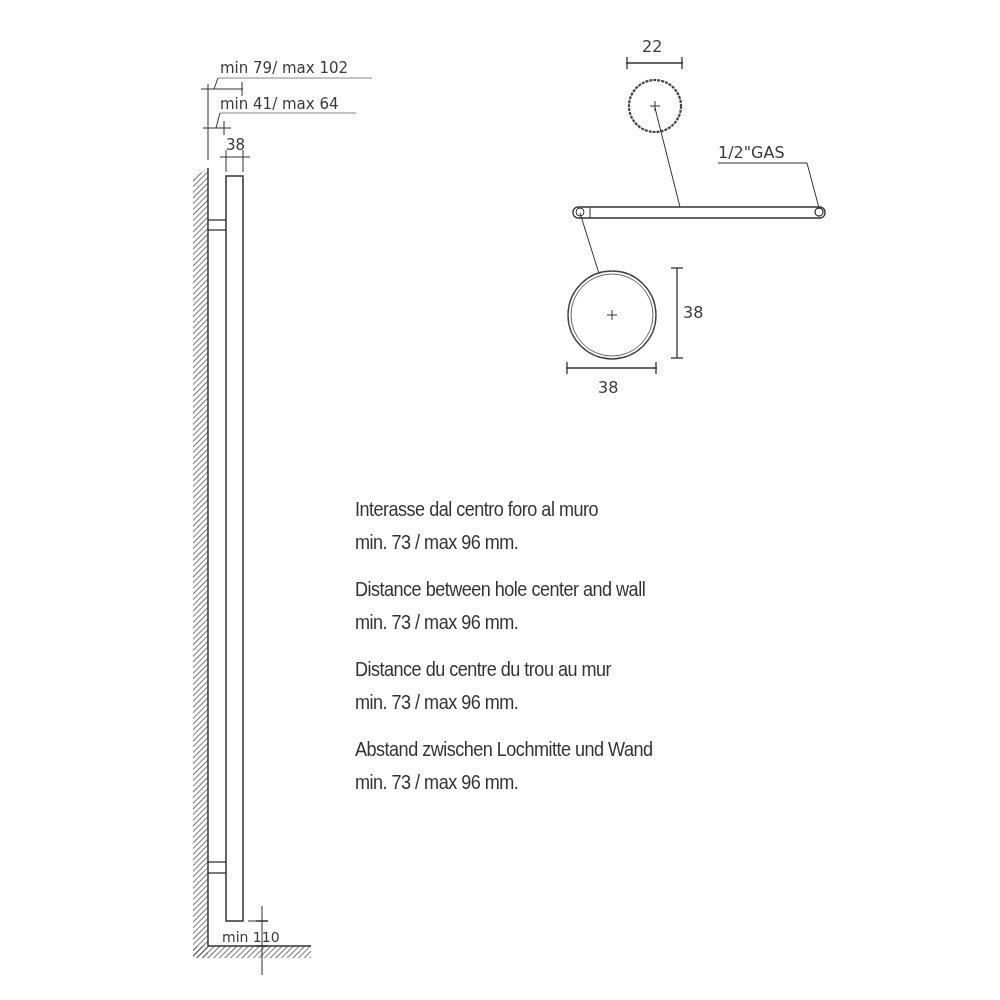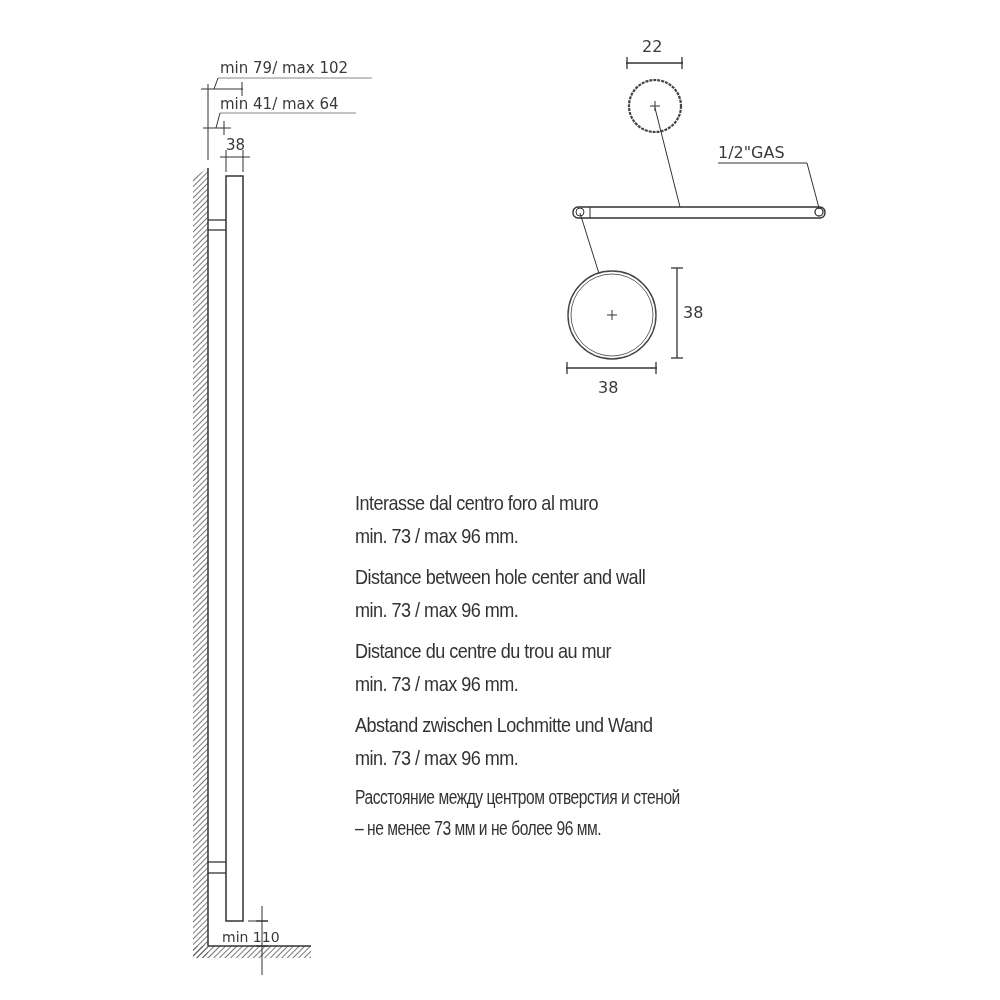--- a/index.html
+++ b/index.html
@@ -1,20 +1,20 @@
 <!DOCTYPE html>
 <html><head>
 <meta charset="utf-8">
 <style>
   html, body { margin:0; padding:0; background:#ffffff; }
   body { width:1000px; height:1000px; position:relative; overflow:hidden; font-family:"Liberation Sans", sans-serif; }
   #drawing { position:absolute; left:0; top:0; width:1000px; height:1000px; }
   .dim-text { font-family:"DejaVu Sans", sans-serif; fill:#3a3a3a; }
   .notes { position:absolute; left:355px; top:478px; width:460px; color:#333333; }
-  .note-block { margin:8px 0 6px 0; }
+  .note-block { margin:14px 0 6px 0; }
   .note-line { display:block; font-family:"Liberation Sans", sans-serif; font-stretch:condensed; font-size:21px; line-height:33px; letter-spacing:-0.6px; transform:scaleX(0.86); transform-origin:left center; white-space:nowrap; }
   .note-block.ru .note-line { font-size:20px; line-height:31px; transform:scaleX(0.78); }
 </style>
 </head>
 <body>
 
 <svg id="drawing" viewBox="0 0 1000 1000" xmlns="http://www.w3.org/2000/svg">
   <defs>
     <pattern id="hatch" patternUnits="userSpaceOnUse" width="4" height="4" patternTransform="rotate(45)">
       <line x1="0" y1="0" x2="0" y2="4" stroke="#555" stroke-width="1.6"></line>
@@ -113,17 +113,13 @@
     <span class="note-line">min. 73 / max 96 mm.</span>
   </div>
   <div class="note-block">
     <span class="note-line">Distance du centre du trou au mur</span>
     <span class="note-line">min. 73 / max 96 mm.</span>
   </div>
   <div class="note-block">
     <span class="note-line">Abstand zwischen Lochmitte und Wand</span>
     <span class="note-line">min. 73 / max 96 mm.</span>
   </div>
-  <div class="note-block ru">
-    <span class="note-line">Расстояние между центром отверстия и стеной</span>
-    <span class="note-line">– не менее 73 мм и не более 96 мм.</span>
-  </div>
 </div>
 
 </body></html>

